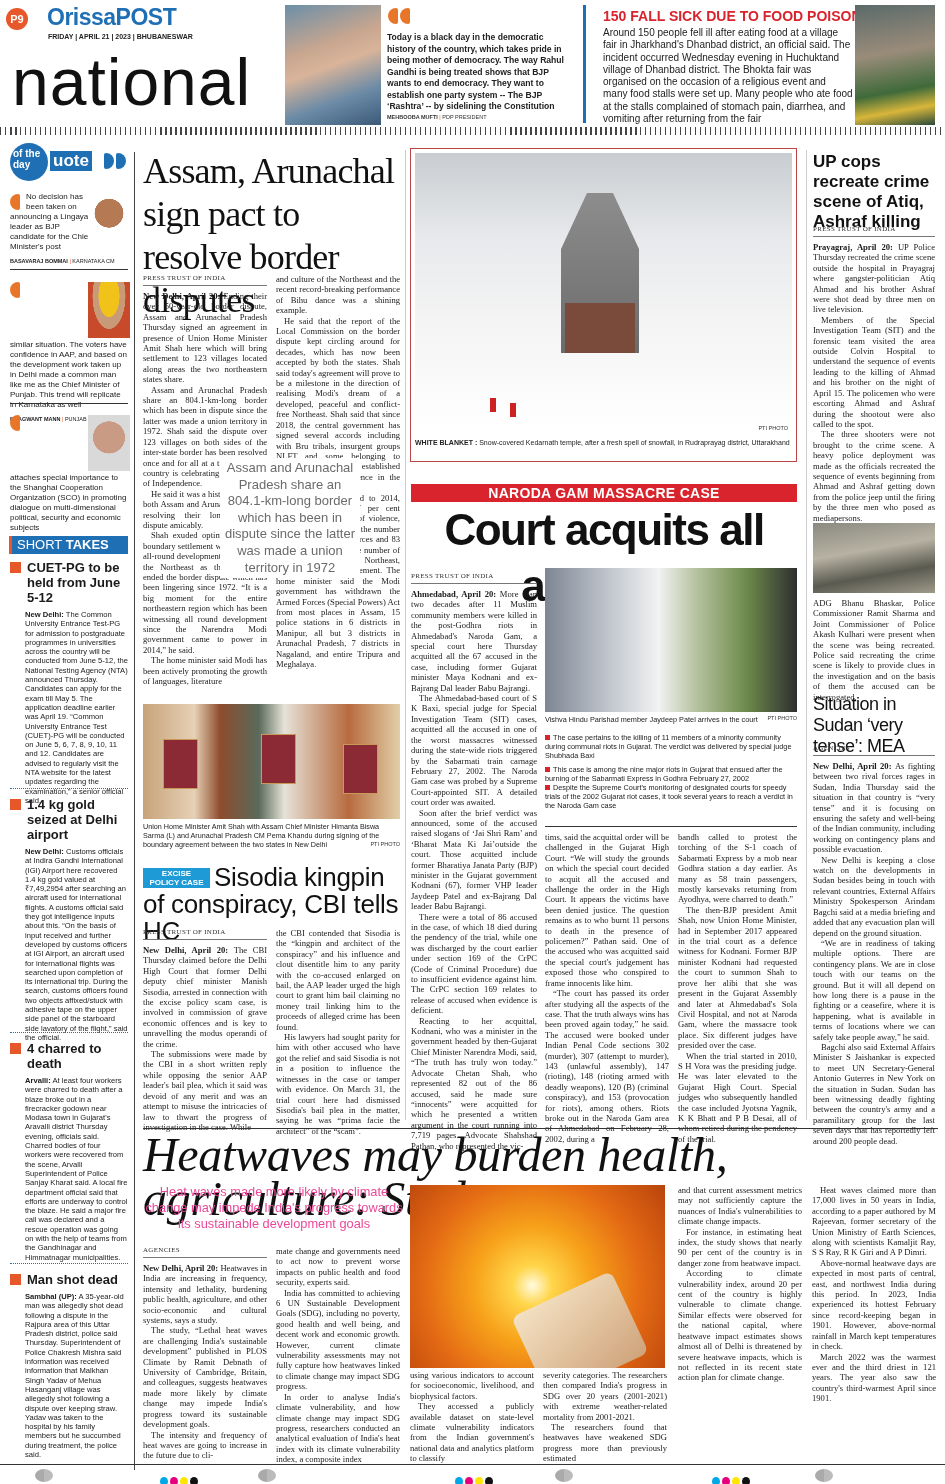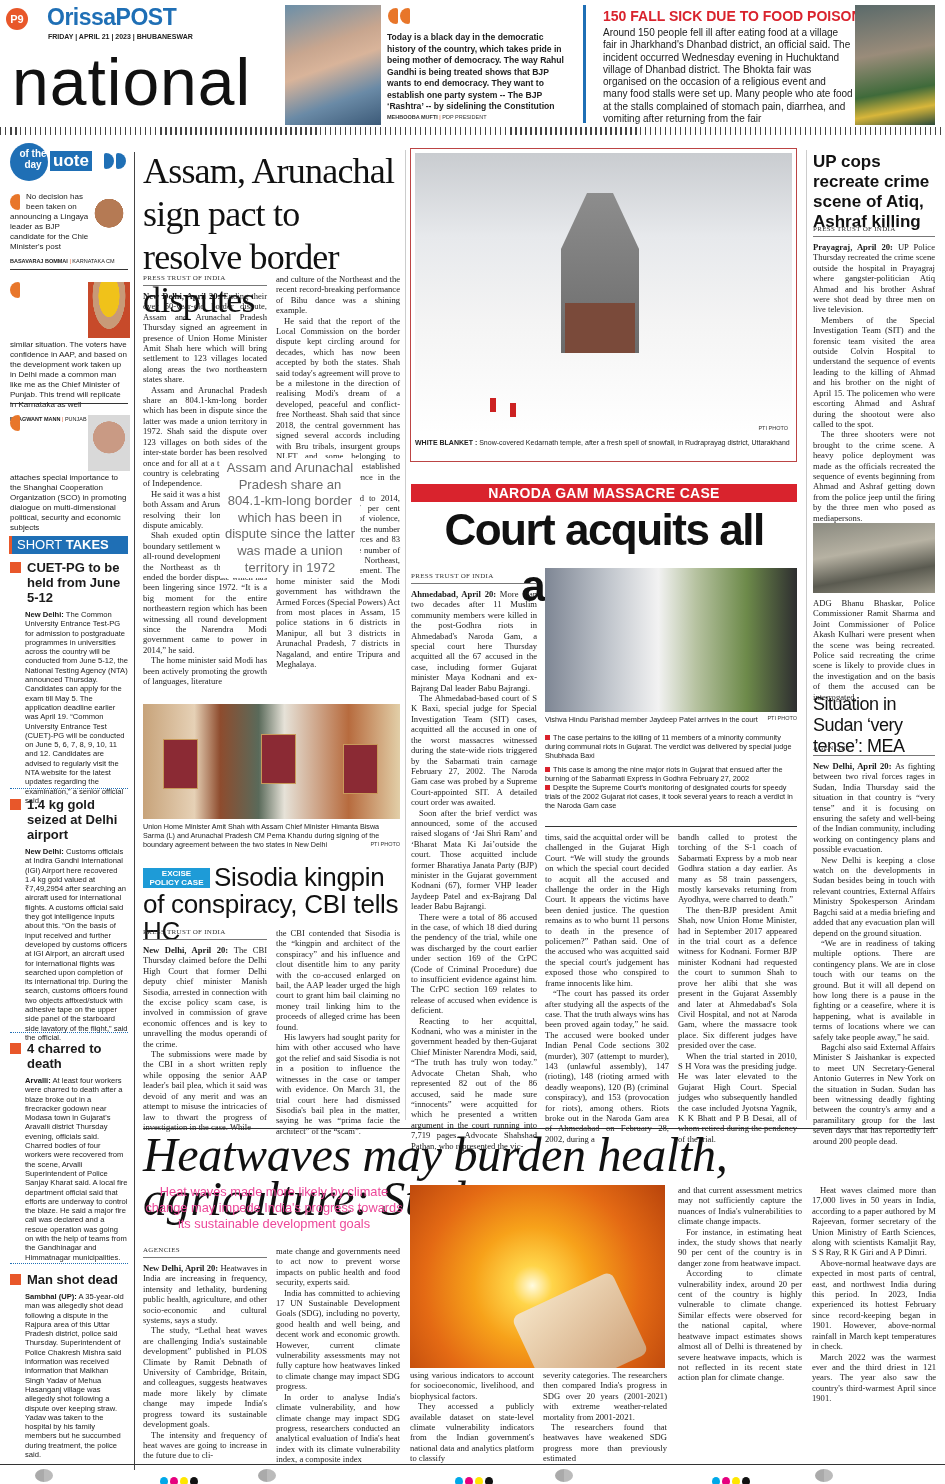--- a/index.html
+++ b/index.html
@@ -40,21 +40,21 @@
 <div class="abs sans" style="left:387px;top:32px;width:180px;font-size:8.6px;line-height:11.5px;font-weight:bold;color:#222">Today is a black day in the democratic history of the country, which takes pride in being mother of democracy. The way Rahul Gandhi is being treated shows that BJP wants to end democracy. They want to establish one party system -- The BJP ‘Rashtra’ -- by sidelining the Constitution</div>
 <div class="abs sans" style="left:387px;top:114px;font-size:5.5px;color:#333"><b>MEHBOOBA MUFTI</b> <span style="color:#e8572a">|</span> <span>PDP PRESIDENT</span></div>
 <div class="abs" style="left:583px;top:5px;width:3px;height:118px;background:#1f6fb5"></div>
 <div class="abs cond" style="left:603px;top:8px;font-size:14px;font-weight:bold;color:#d9232d">150 FALL SICK DUE TO FOOD POISONING</div>
 <div class="abs sans" style="left:603px;top:27px;width:250px;font-size:10px;line-height:12.3px;color:#222">Around 150 people fell ill after eating food at a village fair in Jharkhand's Dhanbad district, an official said. The incident occurred Wednesday evening in Huchuktand village of Dhanbad district. The Bhokta fair was organised on the occasion of a religious event and many food stalls were set up. Many people who ate food at the stalls complained of stomach pain, diarrhea, and vomiting after returning from the fair</div>
 <div class="abs photo" style="left:855px;top:5px;width:80px;height:120px;background:linear-gradient(170deg,#5a6a6a 0%,#9a8c7a 40%,#3f6a3a 70%,#d8b63a 85%,#2a4a3a 100%)"></div>
 <div class="abs perf" style="left:0;top:127px;width:945px"></div>
 
 <div class="abs" style="left:10px;top:143px">
   <div style="position:absolute;left:0;top:0;width:38px;height:38px;border-radius:50%;background:#1f6fb5"></div>
-  <div class="sans" style="position:absolute;left:3px;top:5px;width:40px;color:#fff;font-size:10px;line-height:11px;font-weight:bold;text-align:center">of the day</div>
+  <div class="sans" style="position:absolute;left:3px;top:5px;width:40px;color:#fff;font-size:10px;line-height:11px;font-weight:bold;text-align:left">of the day</div>
   <div class="sans" style="position:absolute;left:40px;top:8px;background:#1f6fb5;color:#fff;font-size:17px;font-weight:bold;padding:0 3px;line-height:20px">uote</div>
   <div style="position:absolute;left:94px;top:10px;width:28px;height:18px"><span style="display:inline-block;width:10px;height:16px;background:#1f6fb5;border-radius:2px 8px 8px 2px;margin-right:2px"></span><span style="display:inline-block;width:10px;height:16px;background:#1f6fb5;border-radius:2px 8px 8px 2px"></span></div>
 </div>
 <div class="abs" style="left:134px;top:152px;width:1px;height:1318px;background:#444"></div>
 
 <div class="abs sans" style="left:10px;top:192px;width:118px">
   <div class="abs photo" style="left:78px;top:2px;width:42px;height:48px;background:radial-gradient(circle at 50% 40%,#b57a54 40%,#fff 41%)"></div>
   <span class="qmark"></span>
   <div style="font-size:8px;line-height:10px;width:85px">No decision has been taken on announcing a Lingayat leader as BJP candidate for the Chief Minister's post</div>
   <div style="font-size:5.5px;margin-top:6px"><b>BASAVARAJ BOMMAI</b> <span style="color:#e8572a">|</span> <span>KARNATAKA CM</span></div>
@@ -236,21 +236,21 @@
   <div class="byline">AGENCIES</div>
   <div class="body">
       <p class="first"><b>New Delhi, April 20: </b>Heatwaves in India are increasing in frequency, intensity and lethality, burdening public health, agriculture, and other socio-economic and cultural systems, says a study.</p>
       <p>The study, “Lethal heat waves are challenging India's sustainable development” published in PLOS Climate by Ramit Debnath of University of Cambridge, Britain, and colleagues, suggests heatwaves made more likely by climate change may impede India's progress toward its sustainable development goals.</p>
       <p>The intensity and frequency of heat waves are going to increase in the future due to cli-</p>
     </div>
 </div>
 <div class="abs" style="left:276px;top:1246px;width:124px">
   <div class="body">
       <p class="first">mate change and governments need to act now to prevent worse impacts on public health and food security, experts said.</p>
-      <p>India has committed to achieving 17 UN Sustainable Development Goals (SDG), including no poverty, good health and well being, and decent work and economic growth. However, current climate vulnerability assessments may not fully capture how heatwaves linked to climate change may impact SDG progress.</p>
+      <p>India has committed to achieving 6 UN Sustainable Development Goals (SDG), including no poverty, good health and well being, and decent work and economic growth. However, current climate vulnerability assessments may not fully capture how heatwaves linked to climate change may impact SDG progress.</p>
       <p>In order to analyse India's climate vulnerability, and how climate change may impact SDG progress, researchers conducted an analytical evaluation of India's heat index with its climate vulnerability index, a composite index</p>
     </div>
 </div>
 <div class="abs photo" style="left:410px;top:1185px;width:255px;height:183px;background:radial-gradient(circle at 48% 55%,#fffbe0 0%,#ffd54a 12%,#f7a21a 35%,#e46a14 65%,#b8440c 100%)">
   <div style="position:absolute;left:115px;top:105px;width:110px;height:90px;background:linear-gradient(160deg,#f4e2c4,#cfa37a);transform:rotate(-25deg);border-radius:8px"></div>
 </div>
 <div class="abs" style="left:410px;top:1370px;width:124px">
   <div class="body">
       <p class="first">using various indicators to account for socioeconomic, livelihood, and biophysical factors.</p>
       <p>They accessed a publicly available dataset on state-level climate vulnerability indicators from the Indian government's national data and analytics platform to classify</p>

